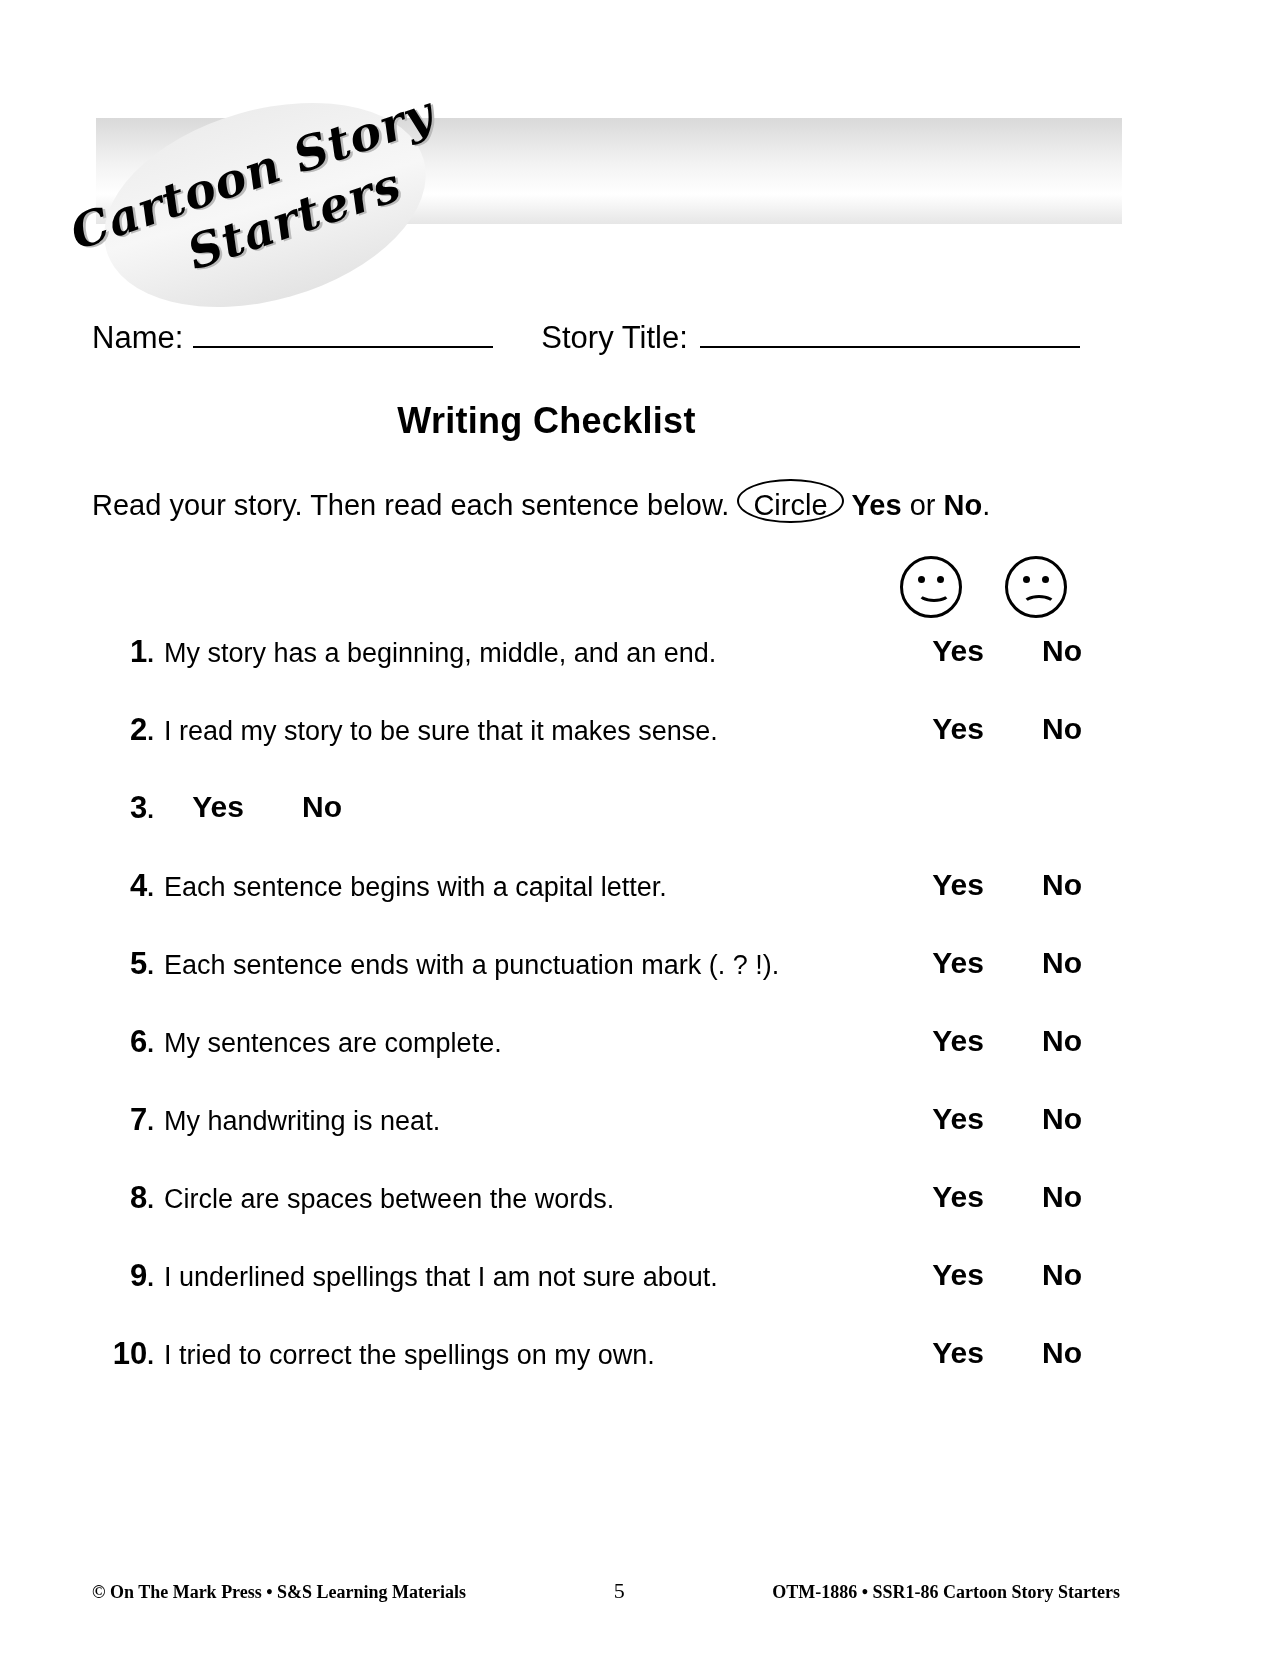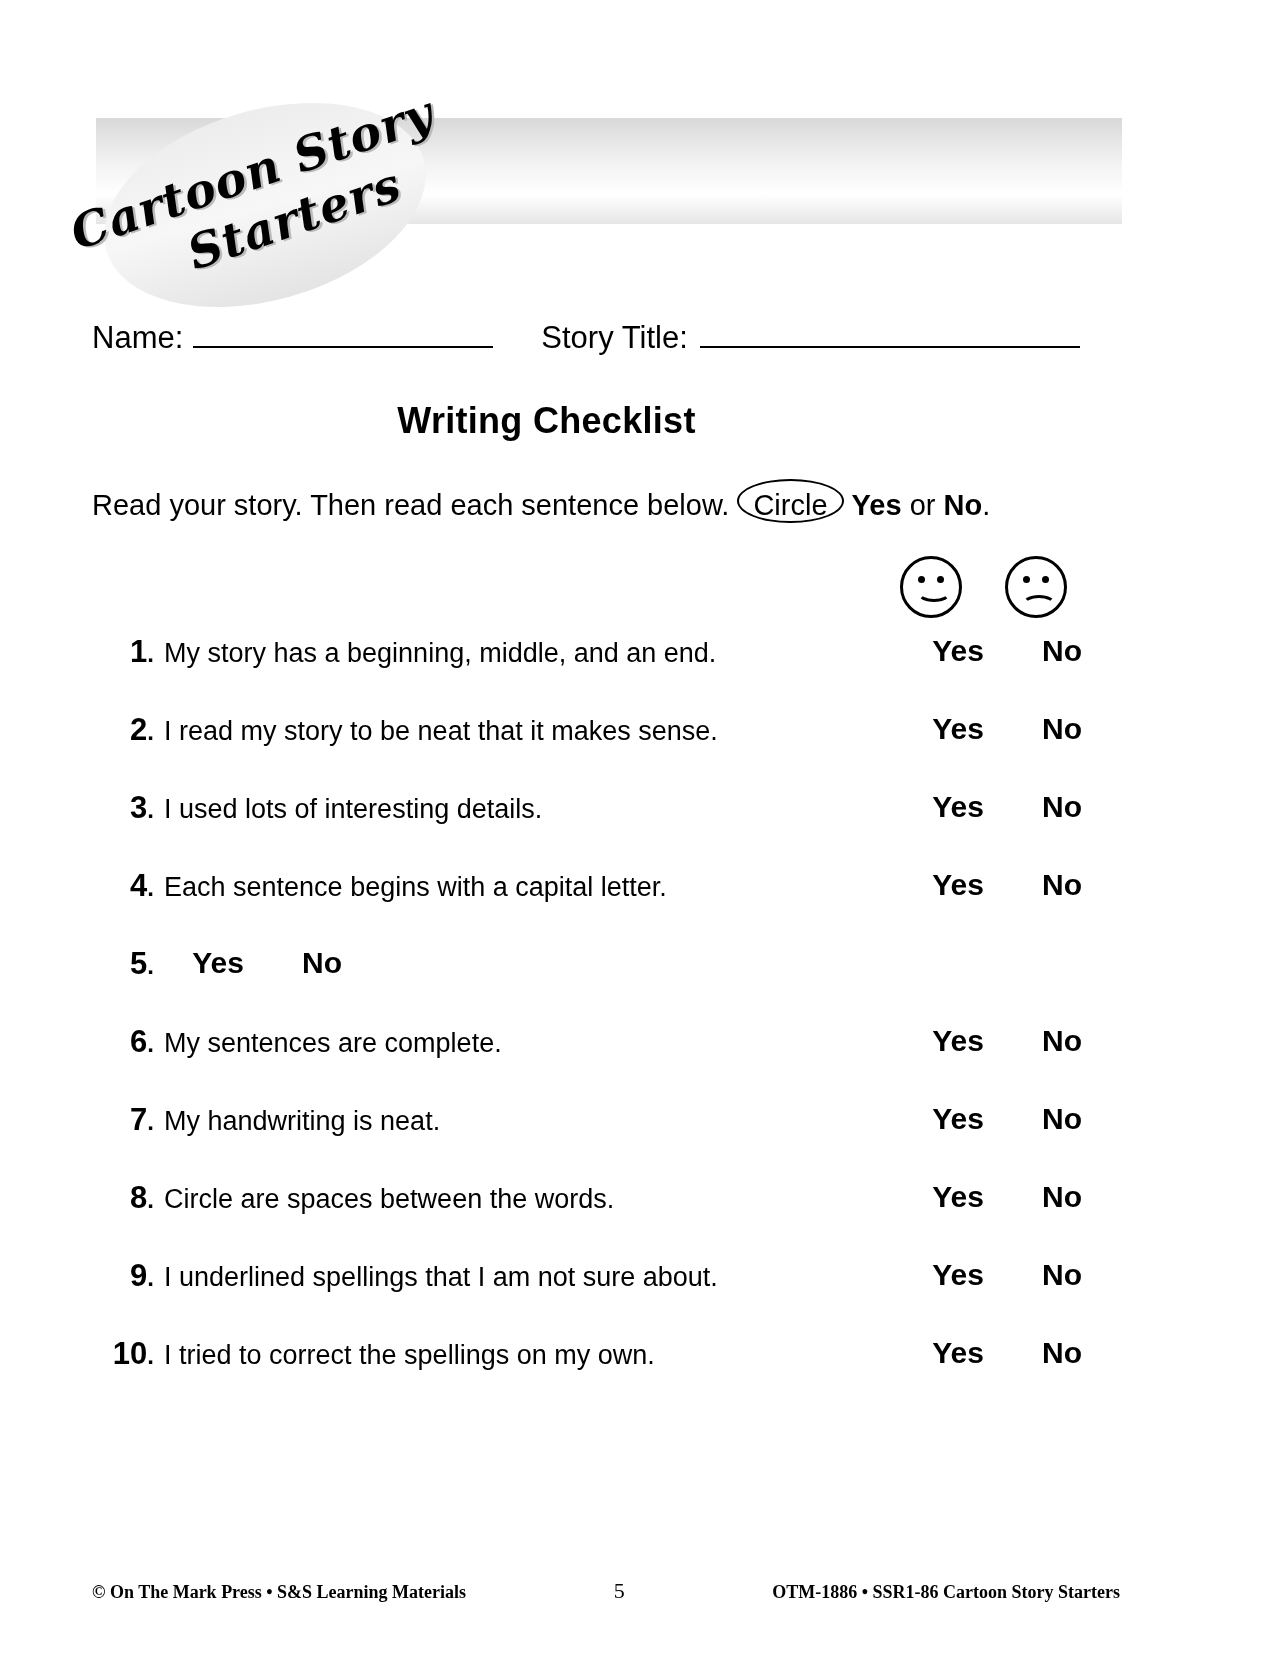--- a/index.html
+++ b/index.html
@@ -277,38 +277,38 @@
 
 <div class="checklist" id="checklist">
     <div class="item">
       <div class="num"><span>1</span><span class="dot">.</span></div>
       <div class="stmt">My story has a beginning, middle, and an end.</div>
       <div class="ans">Yes</div>
       <div class="ans no-col">No</div>
     </div>
     <div class="item">
       <div class="num"><span>2</span><span class="dot">.</span></div>
-      <div class="stmt">I read my story to be neat that it makes sense.</div>
+      <div class="stmt">I read my story to be sure that it makes sense.</div>
       <div class="ans">Yes</div>
       <div class="ans no-col">No</div>
     </div>
     <div class="item">
       <div class="num"><span>3</span><span class="dot">.</span></div>
-      <div class="stmt">I used lots of interesting details.</div>
       <div class="ans">Yes</div>
       <div class="ans no-col">No</div>
     </div>
     <div class="item">
       <div class="num"><span>4</span><span class="dot">.</span></div>
       <div class="stmt">Each sentence begins with a capital letter.</div>
       <div class="ans">Yes</div>
       <div class="ans no-col">No</div>
     </div>
     <div class="item">
       <div class="num"><span>5</span><span class="dot">.</span></div>
+      <div class="stmt">Each sentence ends with a punctuation mark (. ? !).</div>
       <div class="ans">Yes</div>
       <div class="ans no-col">No</div>
     </div>
     <div class="item">
       <div class="num"><span>6</span><span class="dot">.</span></div>
       <div class="stmt">My sentences are complete.</div>
       <div class="ans">Yes</div>
       <div class="ans no-col">No</div>
     </div>
     <div class="item">

